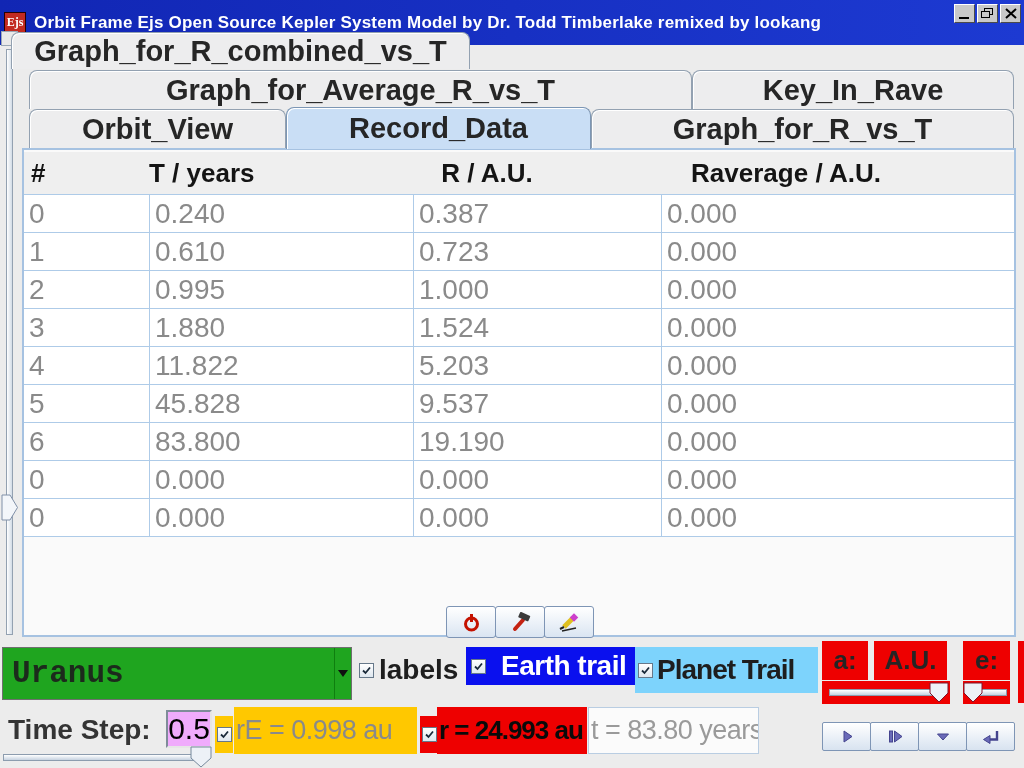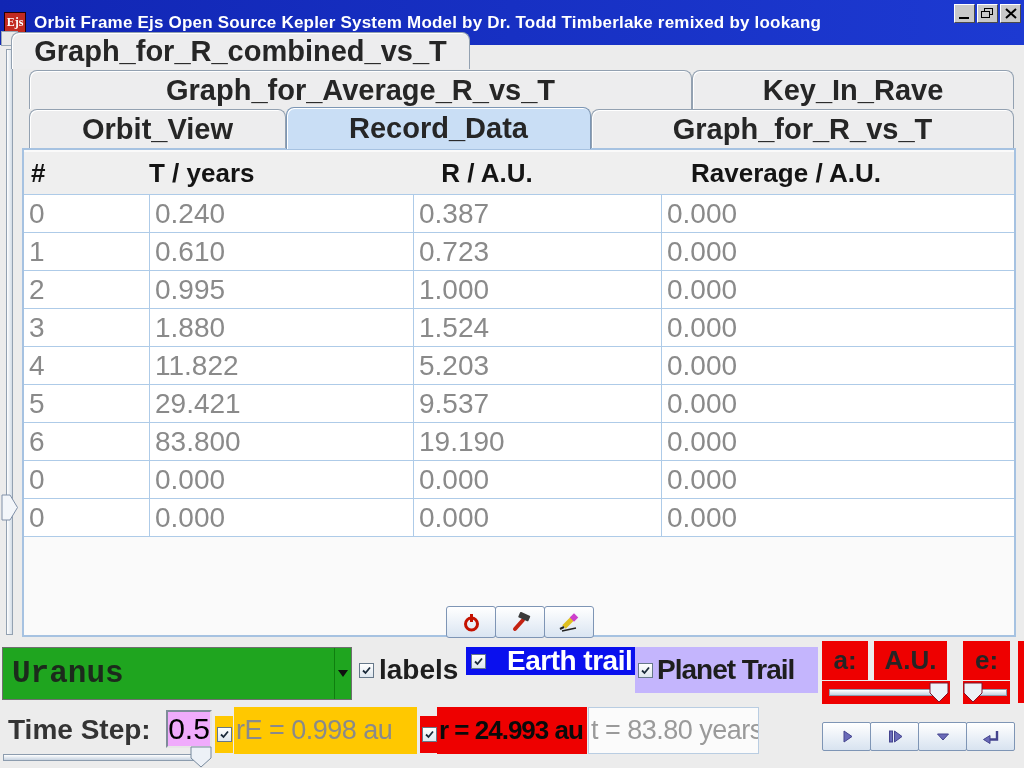--- a/index.html
+++ b/index.html
@@ -70,24 +70,24 @@
     border-left:1px solid #0F7F0F;display:flex;align-items:center;justify-content:center;}
   .tri-down{width:0;height:0;border-left:5px solid transparent;border-right:5px solid transparent;
     border-top:7px solid #101010;}
 
   .cb{width:15px;height:15px;background:linear-gradient(#FFFFFF,#DEE7EF);border:1px solid #66788A;
     display:inline-flex;align-items:center;justify-content:center;flex:none;}
 
   .labels-group{position:absolute;left:359px;top:647px;height:46px;display:flex;align-items:center;gap:5px;}
   .labels-text{font-weight:bold;font-size:28px;color:#1E1E1E;}
 
-  .earth{position:absolute;left:466px;top:647px;width:169px;height:28px;background:#0A10EE;
-    display:flex;align-items:center;gap:21px;padding-left:5px;}
+  .earth{position:absolute;left:466px;top:647px;width:169px;height:38px;background:#0A10EE;
+    display:flex;align-items:center;gap:15px;padding-left:5px;}
   .earth-text{color:#FFF;font-weight:bold;font-size:28px;letter-spacing:-.5px;white-space:nowrap;}
-  .ptrail{position:absolute;left:635px;top:647px;width:183px;height:46px;background:#c4b5fd;
+  .ptrail{position:absolute;left:635px;top:647px;width:183px;height:46px;background:#7dd3fc;
     display:flex;align-items:center;gap:4px;padding-left:3px;}
   .ptrail-text{color:#1E1E1E;font-weight:bold;font-size:28px;letter-spacing:-1px;white-space:nowrap;}
 
   .redlbl{position:absolute;background:#EE0000;color:#252525;font-weight:bold;font-size:26px;
     display:flex;align-items:center;justify-content:center;}
   .abox {left:822px;top:641px;width:46px;height:39px;}
   .aubox{left:874px;top:641px;width:73px;height:39px;}
   .ebox {left:963px;top:641px;width:47px;height:39px;}
   .red-sliver{position:absolute;left:1018px;top:641px;width:6px;height:62px;background:#EE0000;}
 
@@ -207,21 +207,21 @@
           <div class="tcell c3">0.000</div>
         </div>
         <div class="trow">
           <div class="tcell c0">4</div>
           <div class="tcell c1">11.822</div>
           <div class="tcell c2">5.203</div>
           <div class="tcell c3">0.000</div>
         </div>
         <div class="trow">
           <div class="tcell c0">5</div>
-          <div class="tcell c1">29.421</div>
+          <div class="tcell c1">45.828</div>
           <div class="tcell c2">9.537</div>
           <div class="tcell c3">0.000</div>
         </div>
         <div class="trow">
           <div class="tcell c0">6</div>
           <div class="tcell c1">83.800</div>
           <div class="tcell c2">19.190</div>
           <div class="tcell c3">0.000</div>
         </div>
         <div class="trow">

